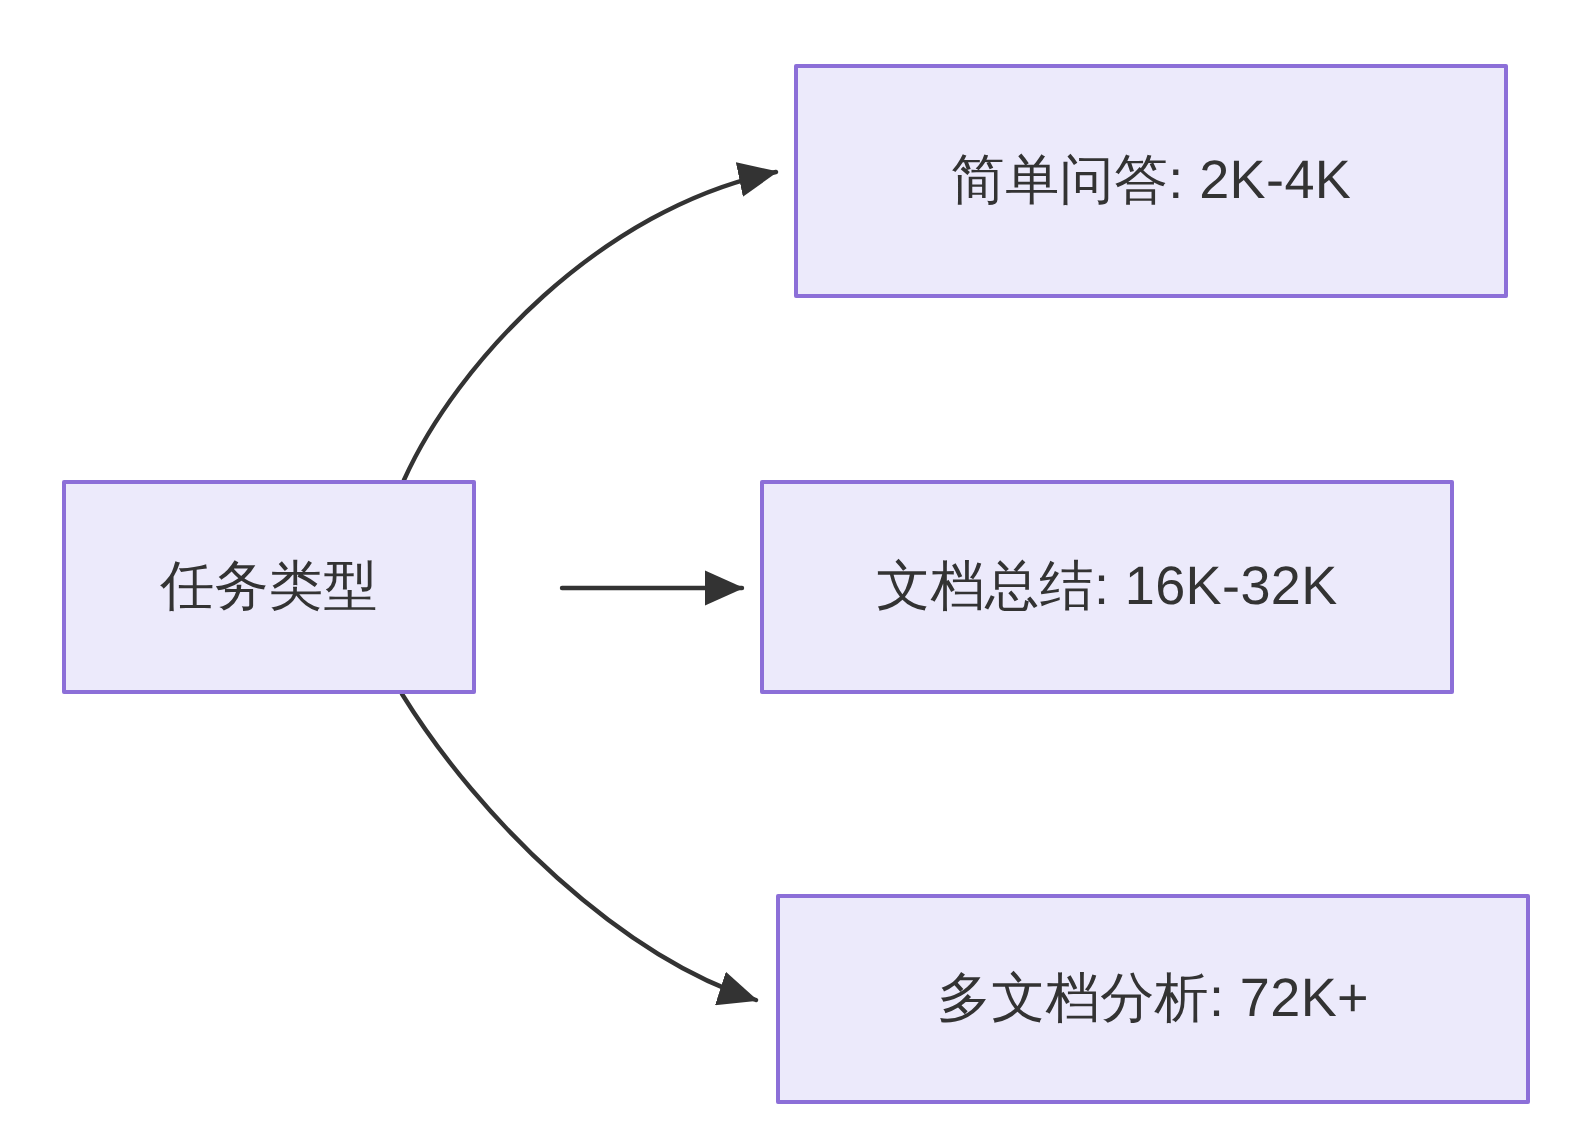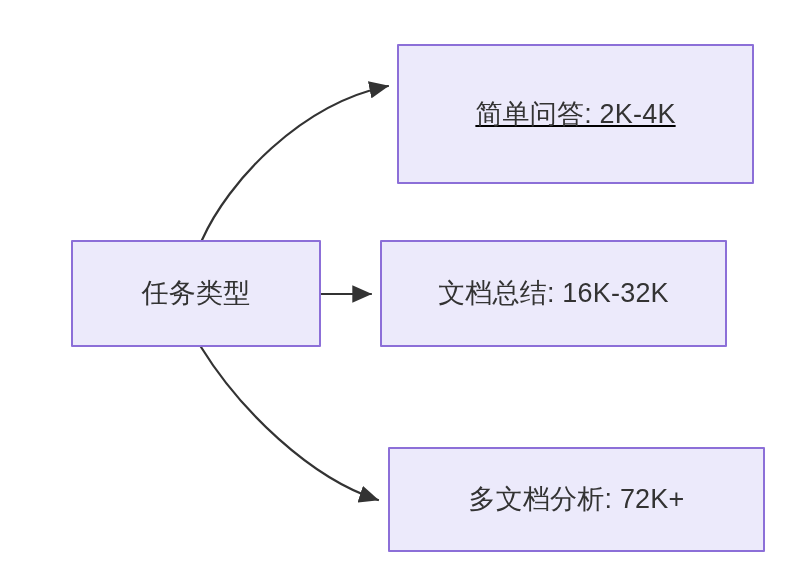--- a/index.html
+++ b/index.html
@@ -41,22 +41,22 @@
   }
   .node-label {
     color: #333333;
     font-size: 27px;
     line-height: 1.2;
     letter-spacing: 0.2px;
     white-space: nowrap;
     font-family: "Liberation Sans", "DejaVu Sans", sans-serif;
   }
   
-  #node-root      { left: 31px;  top: 240px; width: 250px; height: 107px; margin-left: 40px; }
-  #node-simple-qa { left: 397px; top: 44px;  width: 357px; height: 140px; text-decoration: underline; }
+  #node-root      { left: 31px;  top: 240px; width: 207px; height: 107px; }
+  #node-simple-qa { left: 397px; top: 32px;  width: 357px; height: 117px; }
   #node-doc-sum   { left: 380px; top: 240px; width: 347px; height: 107px; }
   #node-multi-doc { left: 388px; top: 447px; width: 377px; height: 105px; }
 </style>
 </head>
 <body>
 
 <div id="diagram-root">
 
   <svg id="edge-layer" viewBox="0 0 787 572" width="787" height="572" xmlns="http://www.w3.org/2000/svg">
     <defs>

